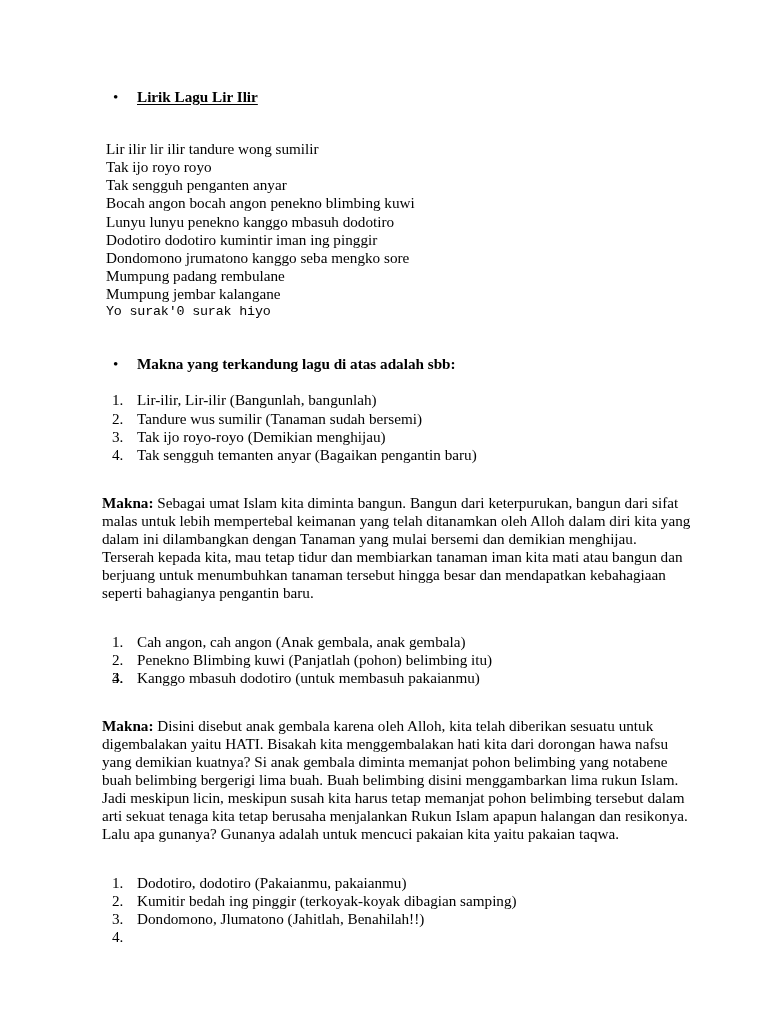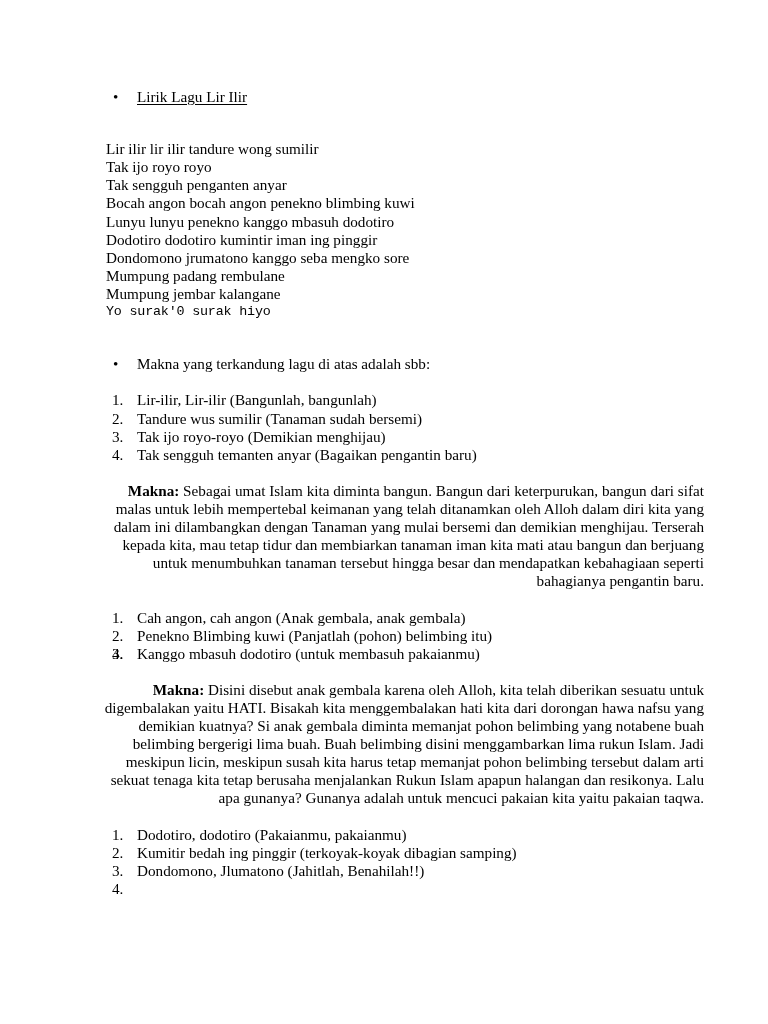--- a/index.html
+++ b/index.html
@@ -30,22 +30,22 @@
   .doc-body {
     position: absolute;
     left: 90px;
     top: 88px;
     width: 614px;
   }
 
   .para {
     font-size: 15.2px;
     line-height: 18.1px;
-    text-align: right;
-    margin: 0;
+    text-align: left;
+    margin: 12px;
   }
 
   
   .bullet-heading {
     position: relative;
     padding-left: 47px;
     margin: 0;
     font-size: 15.2px;
     line-height: 18.1px;
     font-weight: bold;
@@ -54,21 +54,21 @@
     position: absolute;
     left: 23px;
     top: 0;
     width: 9px;
     text-align: left;
     font-weight: normal;
     font-size: 15.2px;
     line-height: 18.1px;
   }
   .bullet-heading .btext {
-    font-weight: normal;
+    font-weight: bold;
   }
   .bullet-heading.underlined .btext {
     text-decoration: underline;
     text-underline-offset: 2px;
   }
 
   
   .lyrics {
     margin: 16px;
   }

